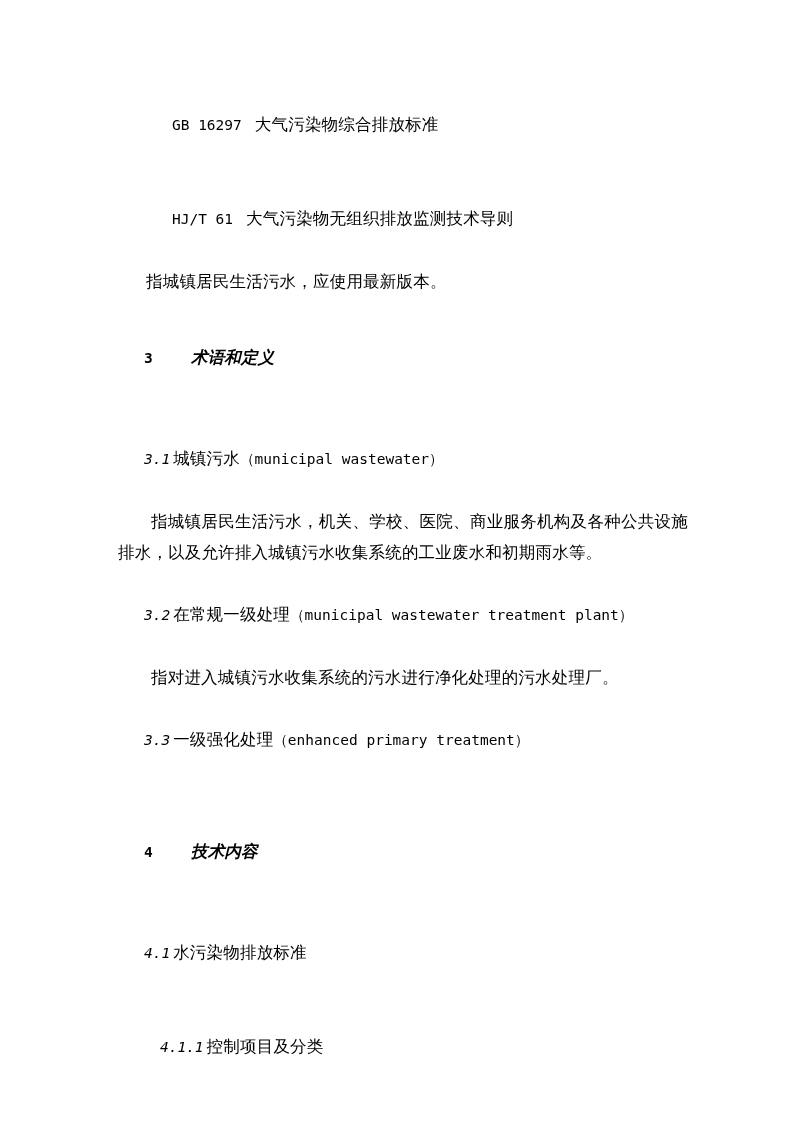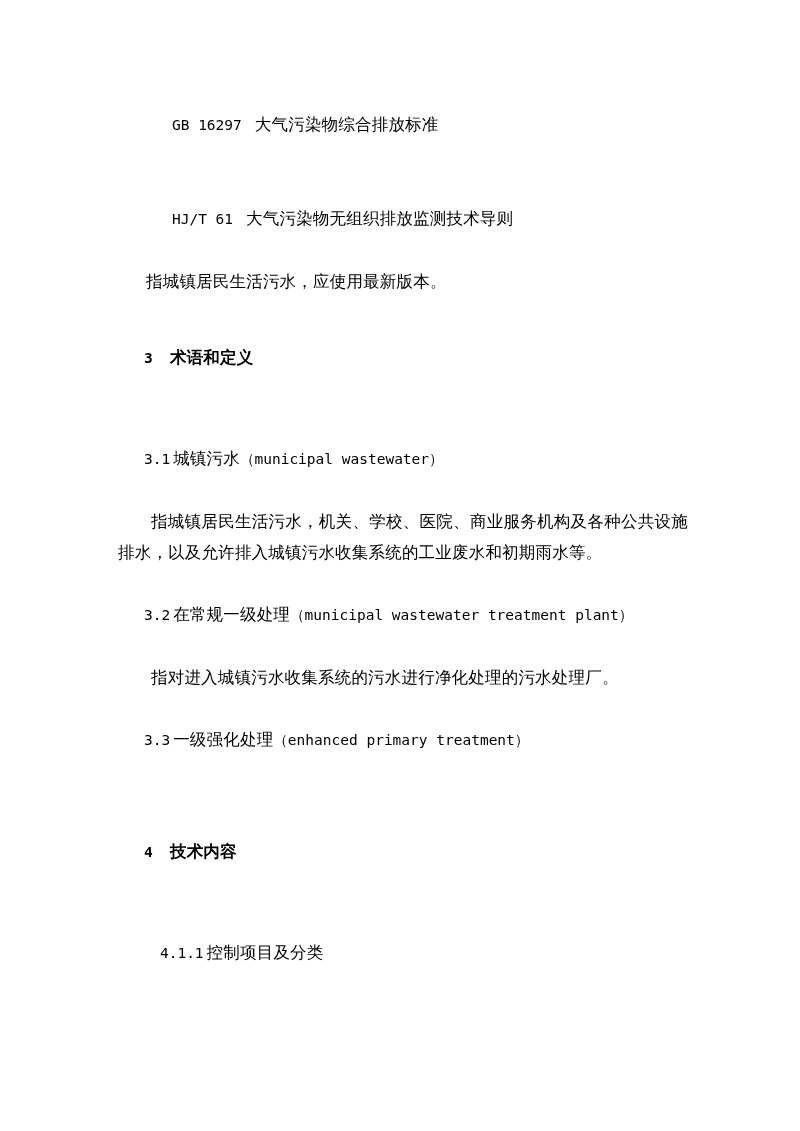--- a/index.html
+++ b/index.html
@@ -36,28 +36,30 @@
   .heading {
     font-weight: bold;
     font-size: 16.5px;
     line-height: 31px;
   }
   .heading .num {
     display: inline-block;
     min-width: 18px;
   }
   .heading .htext {
-    margin-left: 8px;
+    margin-left: 29px;
+    font-style: italic;
   }
   .sub-heading {
     font-size: 16.5px;
     line-height: 31px;
   }
   .sub-heading .snum {
     display: inline-block;
+    font-style: italic;
   }
   .sub-heading .stext {
     margin-left: 3px;
   }
   .mono {
     font-family: "DejaVu Sans Mono", "Liberation Mono", monospace;
     font-size: 14.5px;
     letter-spacing: 0px;
   }
   .gap-sm { height: 7px; }
@@ -105,19 +107,22 @@
     </div>
 
     <div class="gap-lg"></div>
 
     <div class="line heading">
       <span class="num mono">4</span><span class="htext">技术内容</span>
     </div>
 
     <div class="gap-sm"></div>
 
+    <div class="line sub-heading">
+      <span class="snum mono">4.1</span><span class="stext">水污染物排放标准</span>
+    </div>
 
     <div class="line sub-heading lvl2">
       <span class="snum mono">4.1.1</span><span class="stext">控制项目及分类</span>
     </div>
 
   </div>
 </div>
 
 </body></html>

